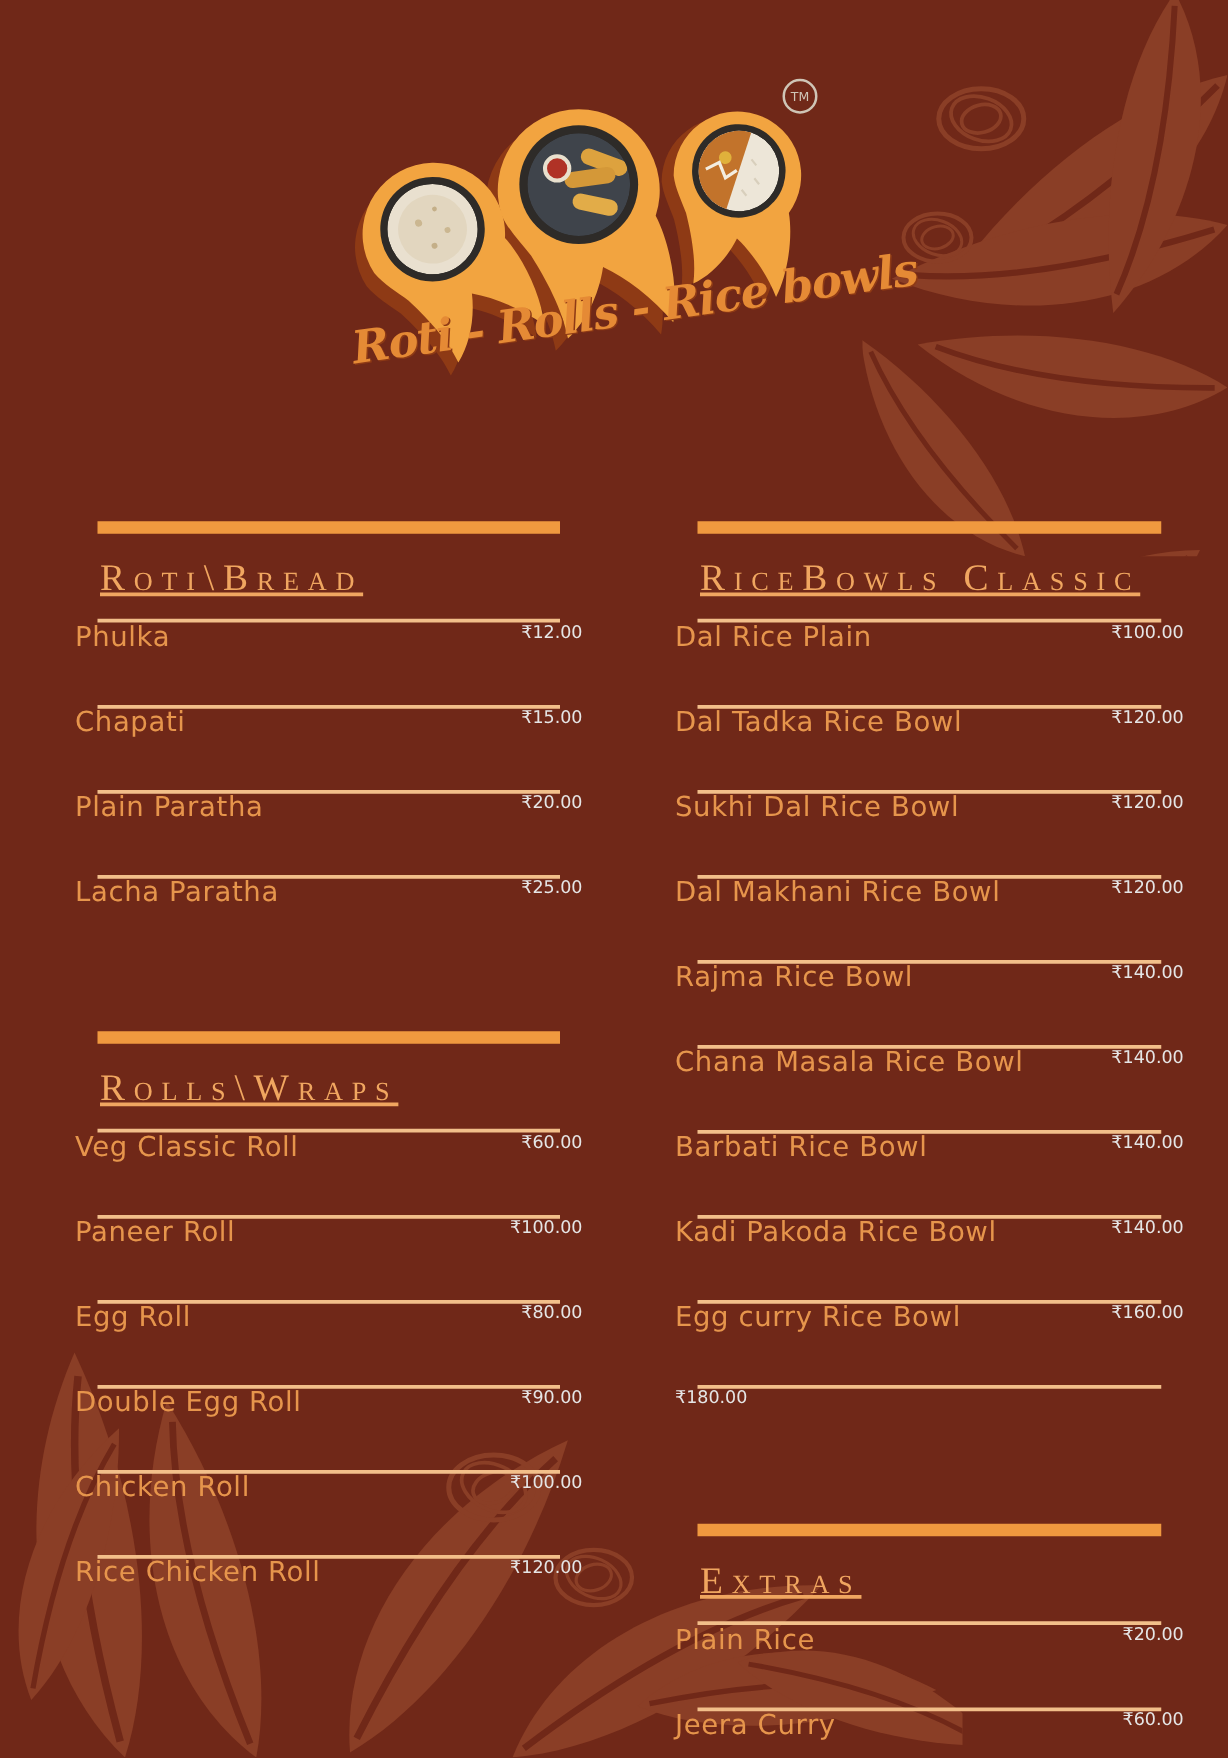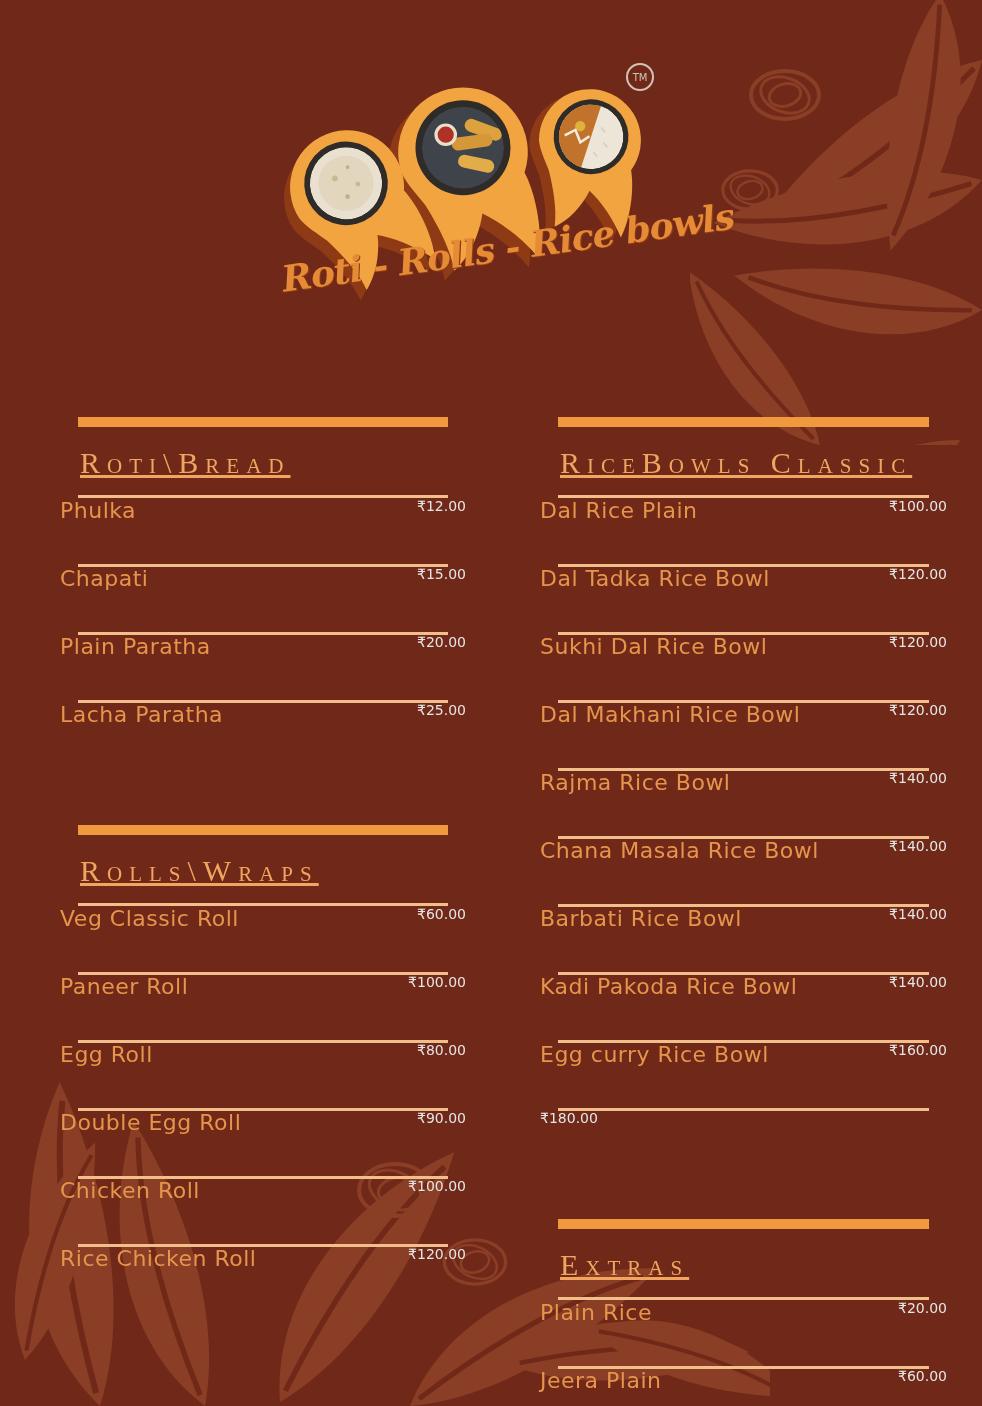--- a/index.html
+++ b/index.html
@@ -262,21 +262,21 @@
     <section class="section">
       <div class="section-bar"></div>
       <h2 class="section-title">Extras</h2>
       <div class="section-rule"></div>
       <div class="rows">
         <div class="menu-row">
           <span class="item-name">Plain Rice</span>
           <span class="item-price">₹20.00</span>
         </div>
         <div class="menu-row">
-          <span class="item-name">Jeera Plain</span>
+          <span class="item-name">Jeera Curry</span>
           <span class="item-price">₹60.00</span>
         </div>
         <div class="menu-row">
           <span class="item-name">Bagara Wraps</span>
           <span class="item-price">₹80.00</span>
         </div>
       </div>
     </section>
   </div>
 

